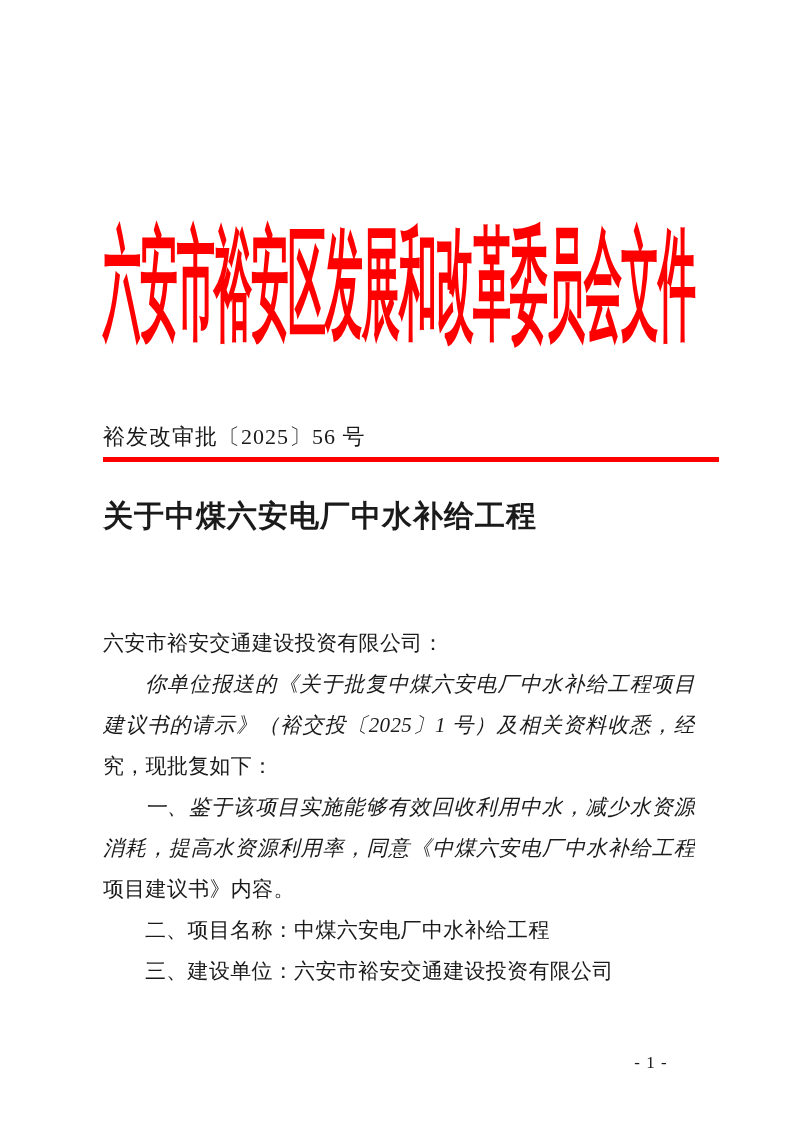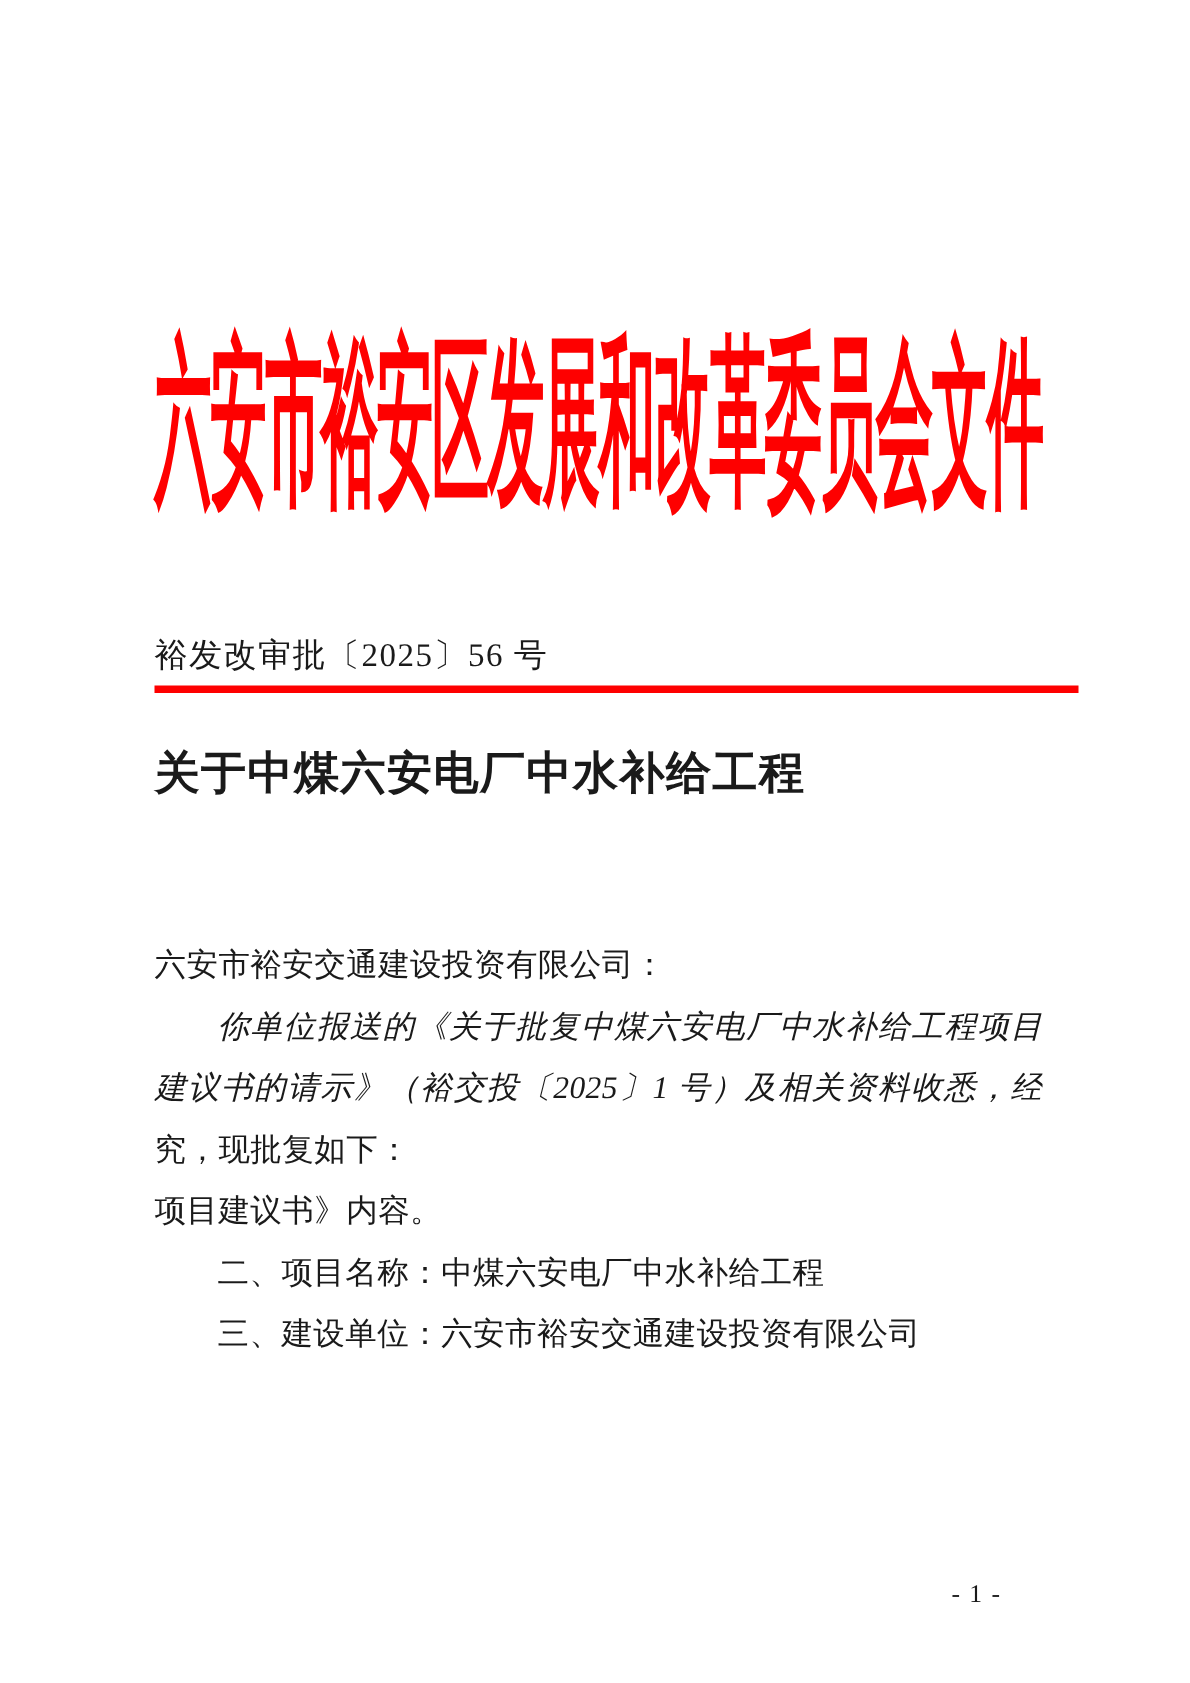--- a/index.html
+++ b/index.html
@@ -110,20 +110,22 @@
 
   <div class="doc-title">
     <div>关于中煤六安电厂中水补给工程</div>
   </div>
 
   <div class="body-block">
     <div class="body-line">六安市裕安交通建设投资有限公司：</div>
     <div class="body-line indent fill">你单位报送的《关于批复中煤六安电厂中水补给工程项目</div>
     <div class="body-line fill">建议书的请示》（裕交投〔2025〕1 号）及相关资料收悉，经研</div>
     <div class="body-line">究，现批复如下：</div>
+    <div class="body-line indent fill">一、鉴于该项目实施能够有效回收利用中水，减少水资源</div>
+    <div class="body-line fill">消耗，提高水资源利用率，同意《中煤六安电厂中水补给工程</div>
     <div class="body-line">项目建议书》内容。</div>
     <div class="body-line indent">二、项目名称：中煤六安电厂中水补给工程</div>
     <div class="body-line indent">三、建设单位：六安市裕安交通建设投资有限公司</div>
   </div>
 
   <div class="page-number">- 1 -</div>
 
 </div>
 
 </body></html>

